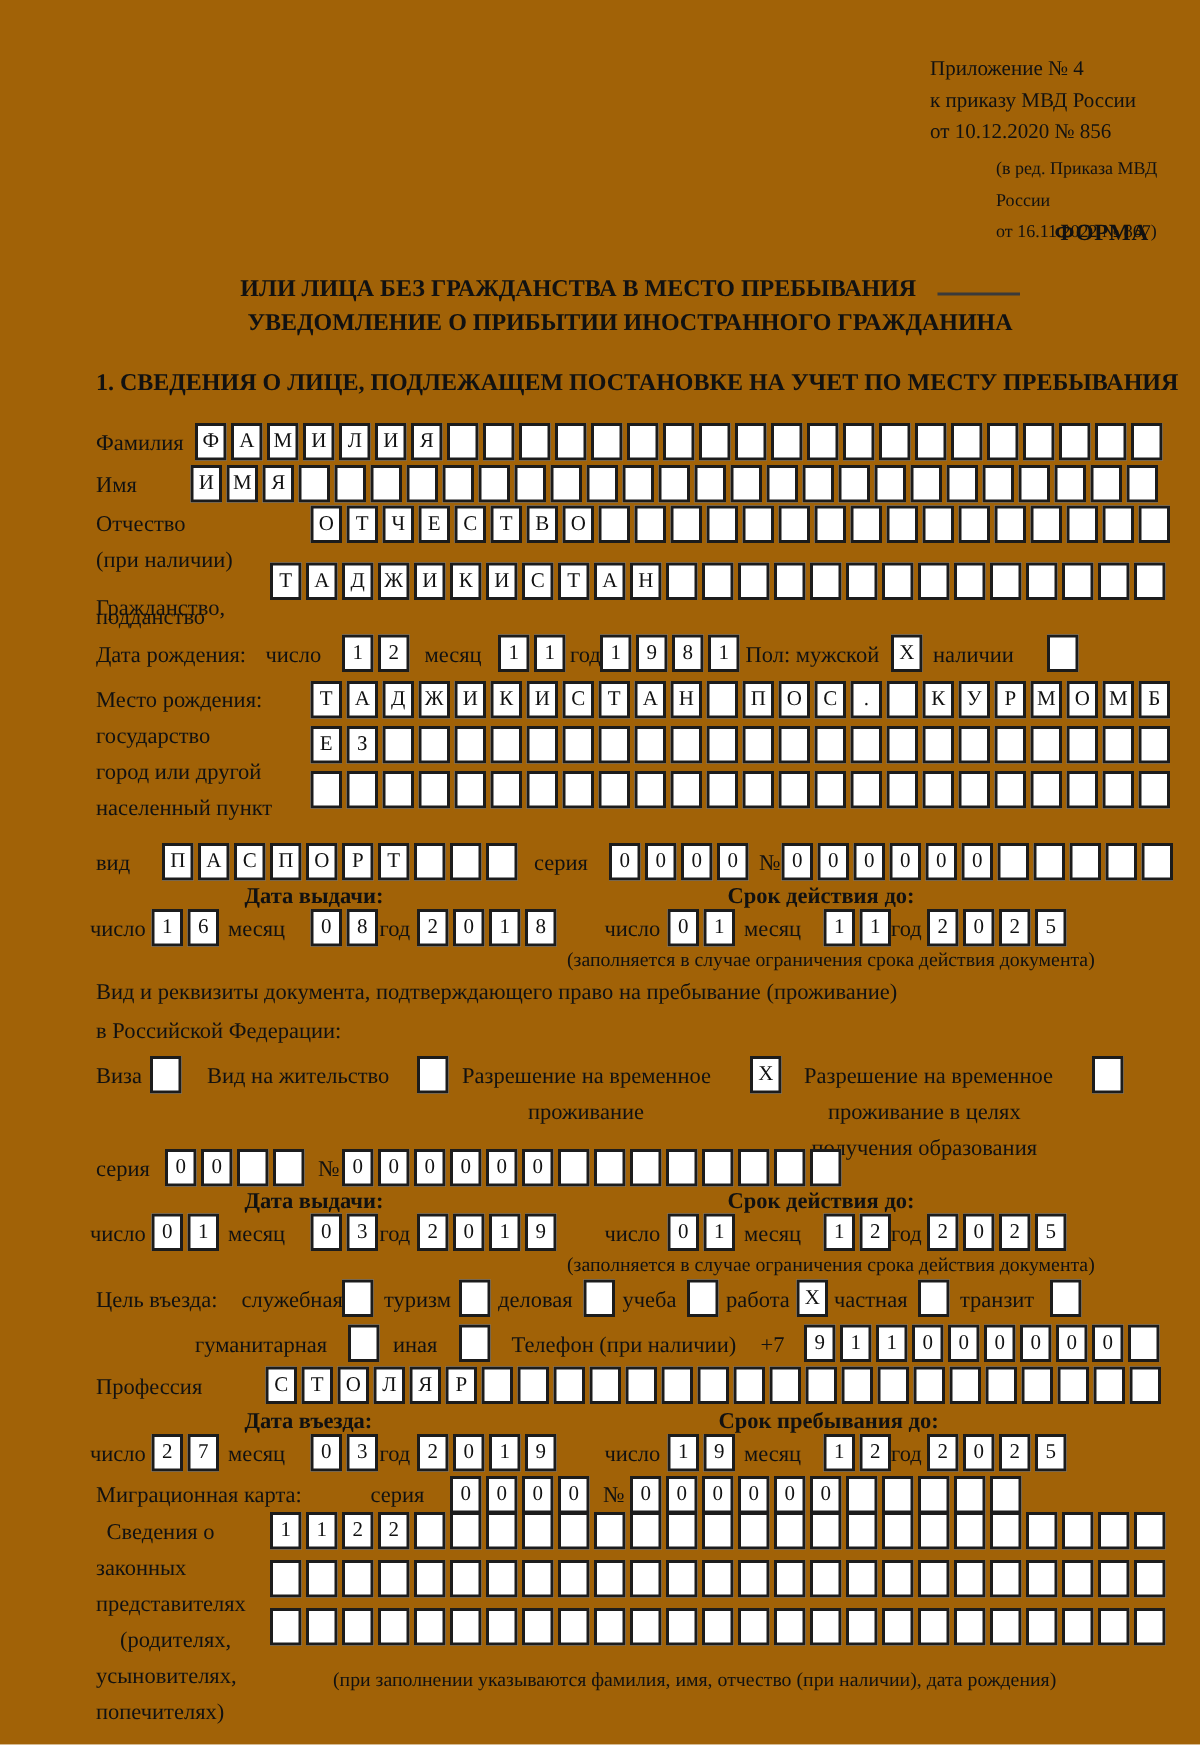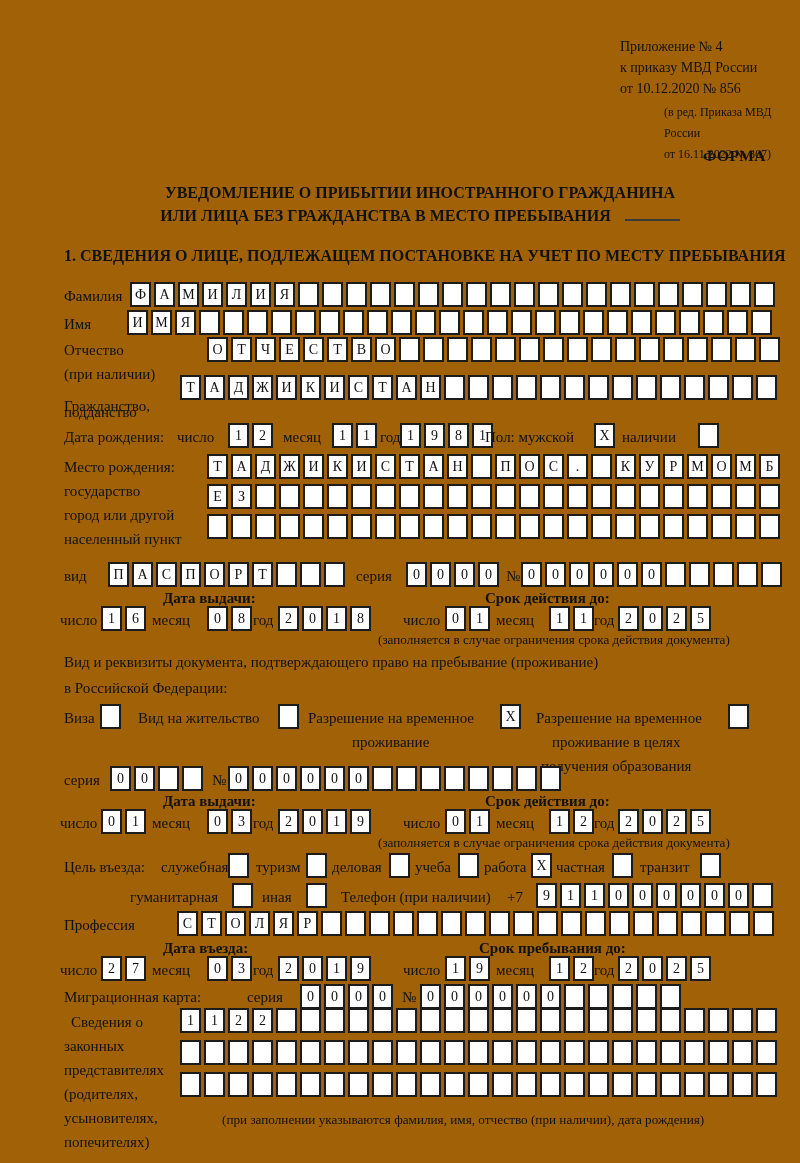--- a/index.html
+++ b/index.html
@@ -29,22 +29,22 @@
     <div>к приказу МВД России</div>
     <div>от 10.12.2020 № 856</div>
   </div>
   <div class="annex2">
     <div>(в ред. Приказа МВД России</div>
     <div>от 16.11.2022 № 867)</div>
   </div>
   <div class="forma">ФОРМА</div>
 
   <div class="title">
+    <div><span>ИЛИ ЛИЦА БЕЗ ГРАЖДАНСТВА В МЕСТО ПРЕБЫВАНИЯ</span><span class="tunder"></span></div>
     <div>УВЕДОМЛЕНИЕ О ПРИБЫТИИ ИНОСТРАННОГО ГРАЖДАНИНА</div>
-    <div><span>ИЛИ ЛИЦА БЕЗ ГРАЖДАНСТВА В МЕСТО ПРЕБЫВАНИЯ</span><span class="tunder"></span></div>
   </div>
   <div class="sec">1. СВЕДЕНИЯ О ЛИЦЕ, ПОДЛЕЖАЩЕМ ПОСТАНОВКЕ НА УЧЕТ ПО МЕСТУ ПРЕБЫВАНИЯ</div>
 
   <div class="lbl" style="left:64px;top:287px">Фамилия</div>
   <div class="run" style="left:130px;top:282px">
       <span class="cbox">Ф</span>
       <span class="cbox">А</span>
       <span class="cbox">М</span>
       <span class="cbox">И</span>
       <span class="cbox">Л</span>
@@ -173,21 +173,21 @@
       <span class="cbox">1</span>
       <span class="cbox">1</span>
     </div>
   <div class="lbl" style="left:380px;top:428px">год</div>
   <div class="run" style="left:400px;top:423px">
       <span class="cbox">1</span>
       <span class="cbox">9</span>
       <span class="cbox">8</span>
       <span class="cbox">1</span>
     </div>
-  <div class="lbl" style="left:485px;top:428px">Пол: мужской</div>
+  <div class="lbl" style="left:497px;top:428px">Пол: мужской</div>
   <div class="run" style="left:594px;top:423px">
       <span class="cbox">X</span>
     </div>
   <div class="lbl" style="left:622px;top:428px">наличии</div>
   <div class="run" style="left:698px;top:423px">
       <span class="cbox"></span>
     </div>
 
   <div class="lbl" style="left:64px;top:458px">Место рождения:</div>
   <div class="lbl" style="left:64px;top:482px">государство</div>
@@ -578,21 +578,21 @@
       <span class="cbox"></span>
       <span class="cbox"></span>
       <span class="cbox"></span>
       <span class="cbox"></span>
       <span class="cbox"></span>
     </div>
 
   <div class="lbl" style="left:71px;top:1013px">Сведения о</div>
   <div class="lbl" style="left:64px;top:1037px">законных</div>
   <div class="lbl" style="left:64px;top:1061px">представителях</div>
-  <div class="lbl" style="left:64px;top:1085px">(родителях,</div>
+  <div class="lbl" style="left:80px;top:1085px">(родителях,</div>
   <div class="lbl" style="left:64px;top:1109px">усыновителях,</div>
   <div class="lbl" style="left:64px;top:1133px">попечителях)</div>
   <div class="run" style="left:180px;top:1008px">
       <span class="cbox">1</span>
       <span class="cbox">1</span>
       <span class="cbox">2</span>
       <span class="cbox">2</span>
       <span class="cbox"></span>
       <span class="cbox"></span>
       <span class="cbox"></span>

